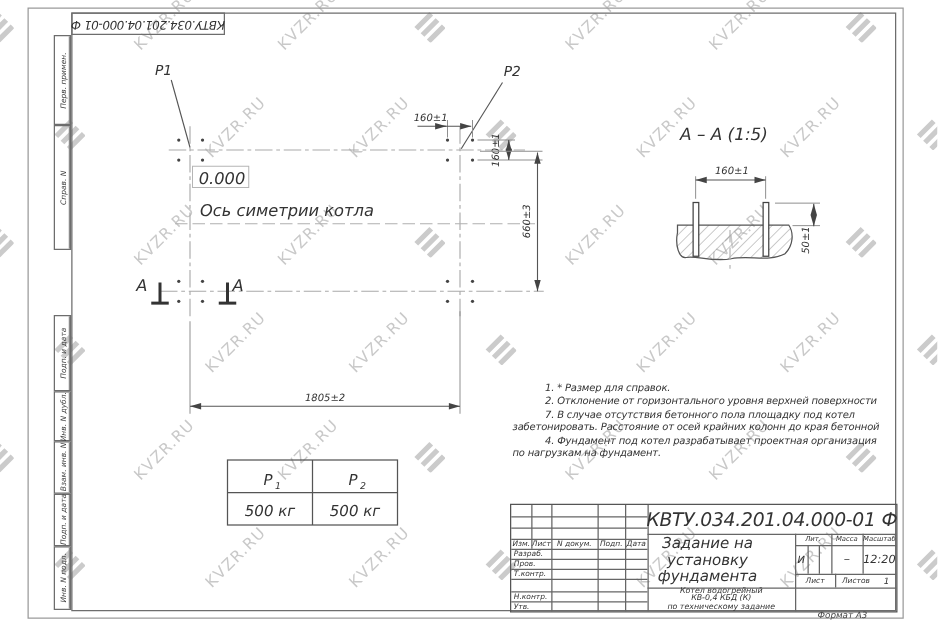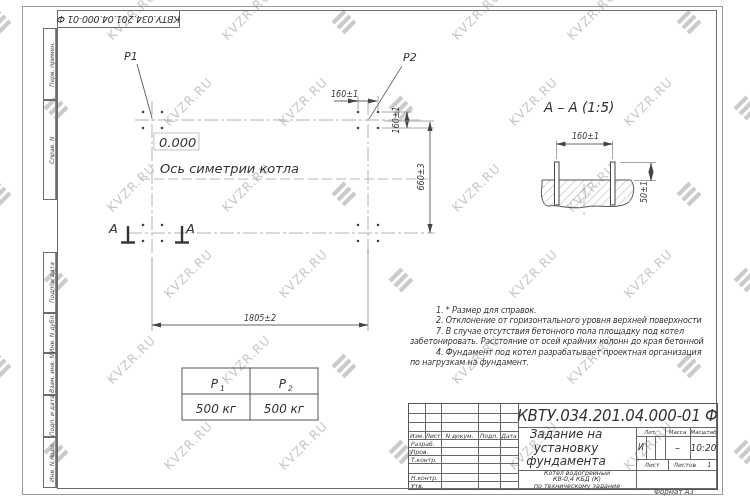--- a/index.html
+++ b/index.html
@@ -409,21 +409,21 @@
     <div class="cell left" style="left:0;top:43px;width:32px;height:8px;font-size:6px;">Пров.</div>
     <div class="cell left" style="left:0;top:51px;width:32px;height:8px;font-size:6px;">Т.контр.</div>
     <div class="cell left" style="left:0;top:69px;width:32px;height:8px;font-size:6px;">Н.контр.</div>
     <div class="cell left" style="left:0;top:77px;width:32px;height:8px;font-size:6px;">Утв.</div>
 
     <div class="cell" style="left:227px;top:23px;width:29px;height:9px;font-size:5.5px;">Лит.</div>
     <div class="cell" style="left:256px;top:23px;width:25px;height:9px;font-size:5.5px;">Масса</div>
     <div class="cell" style="left:281px;top:23px;width:27px;height:9px;font-size:5.5px;">Масштаб</div>
     <div class="cell" style="left:227px;top:32px;width:10px;height:23px;font-size:8px;">И</div>
     <div class="cell" style="left:256px;top:32px;width:25px;height:23px;font-size:10px;">–</div>
-    <div class="cell" style="left:281px;top:32px;width:27px;height:23px;font-size:9px;">10:20</div>
+    <div class="cell" style="left:281px;top:32px;width:27px;height:23px;font-size:9px;">12:20</div>
 
     <div class="cell" style="left:227px;top:55px;width:32px;height:11px;font-size:6px;">Лист</div>
     <div class="cell" style="left:259px;top:55px;width:49px;height:11px;font-size:6px;justify-content:space-around;">
       <span>Листов</span>
       <span style="font-size:7px;">1</span>
     </div>
 
   </div>
 
   <div id="fmt">Формат А3</div>

